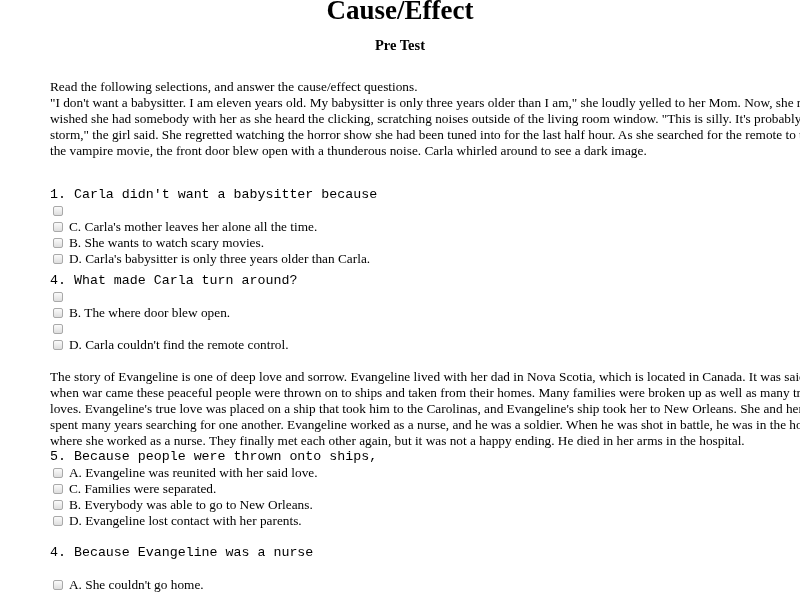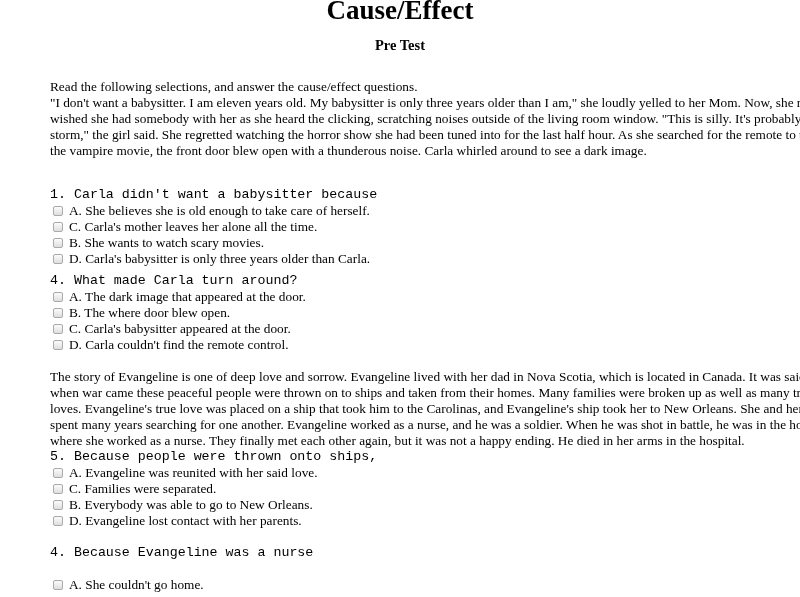--- a/index.html
+++ b/index.html
@@ -82,21 +82,20 @@
 
   <p class="instructions">Read the following selections, and answer the cause/effect questions.</p>
   <p class="passage">"I don't want a babysitter. I am eleven years old. My babysitter is only three years older than I am," she loudly yelled to her Mom. Now, she really wished she had somebody with her as she heard the clicking, scratching noises outside of the living room window. "This is silly. It's probably the storm," the girl said. She regretted watching the horror show she had been tuned into for the last half hour. As she searched for the remote to turn off the vampire movie, the front door blew open with a thunderous noise. Carla whirled around to see a dark image.</p>
 
   <div class="gap-lg"></div>
 
   <div class="question">
     <span class="question-text">1. Carla didn't want a babysitter because</span>
     <label class="option">
       <span class="checkbox"></span>
-      <span>A. She believes she is old enough to take care of herself.</span>
     </label>
     <label class="option">
       <span class="checkbox"></span>
       <span>C. Carla's mother leaves her alone all the time.</span>
     </label>
     <label class="option">
       <span class="checkbox"></span>
       <span>B. She wants to watch scary movies.</span>
     </label>
     <label class="option">
@@ -104,29 +103,27 @@
       <span>D. Carla's babysitter is only three years older than Carla.</span>
     </label>
   </div>
 
   <div class="gap-sm"></div>
 
   <div class="question">
     <span class="question-text">4. What made Carla turn around?</span>
     <label class="option">
       <span class="checkbox"></span>
-      <span>A. The dark image that appeared at the door.</span>
     </label>
     <label class="option">
       <span class="checkbox"></span>
       <span>B. The where door blew open.</span>
     </label>
     <label class="option">
       <span class="checkbox"></span>
-      <span>C. Carla's babysitter appeared at the door.</span>
     </label>
     <label class="option">
       <span class="checkbox"></span>
       <span>D. Carla couldn't find the remote control.</span>
     </label>
   </div>
 
   <div class="gap-md"></div>
 
   <p class="passage">The story of Evangeline is one of deep love and sorrow. Evangeline lived with her dad in Nova Scotia, which is located in Canada. It was said that when war came these peaceful people were thrown on to ships and taken from their homes. Many families were broken up as well as many true loves. Evangeline's true love was placed on a ship that took him to the Carolinas, and Evangeline's ship took her to New Orleans. She and her love spent many years searching for one another. Evangeline worked as a nurse, and he was a soldier. When he was shot in battle, he was in the hospital where she worked as a nurse. They finally met each other again, but it was not a happy ending. He died in her arms in the hospital.</p>

